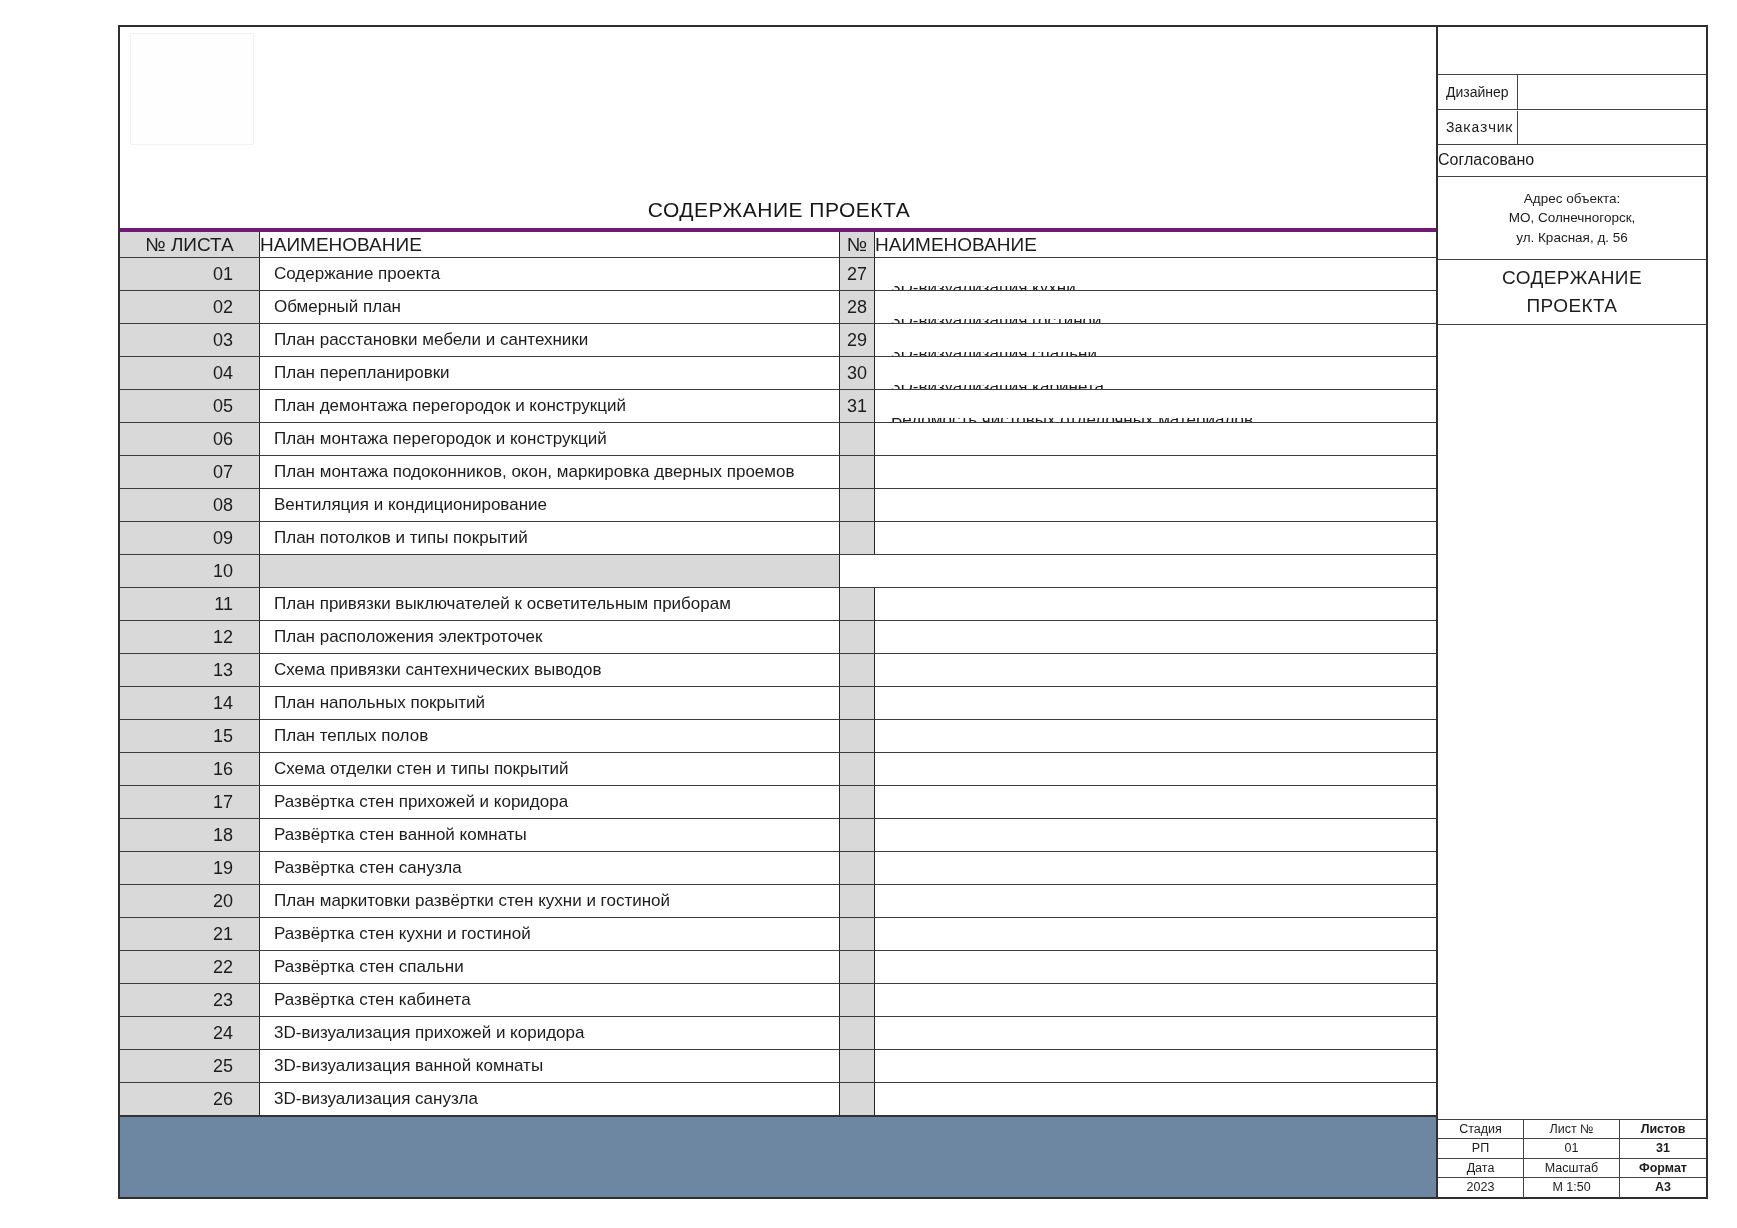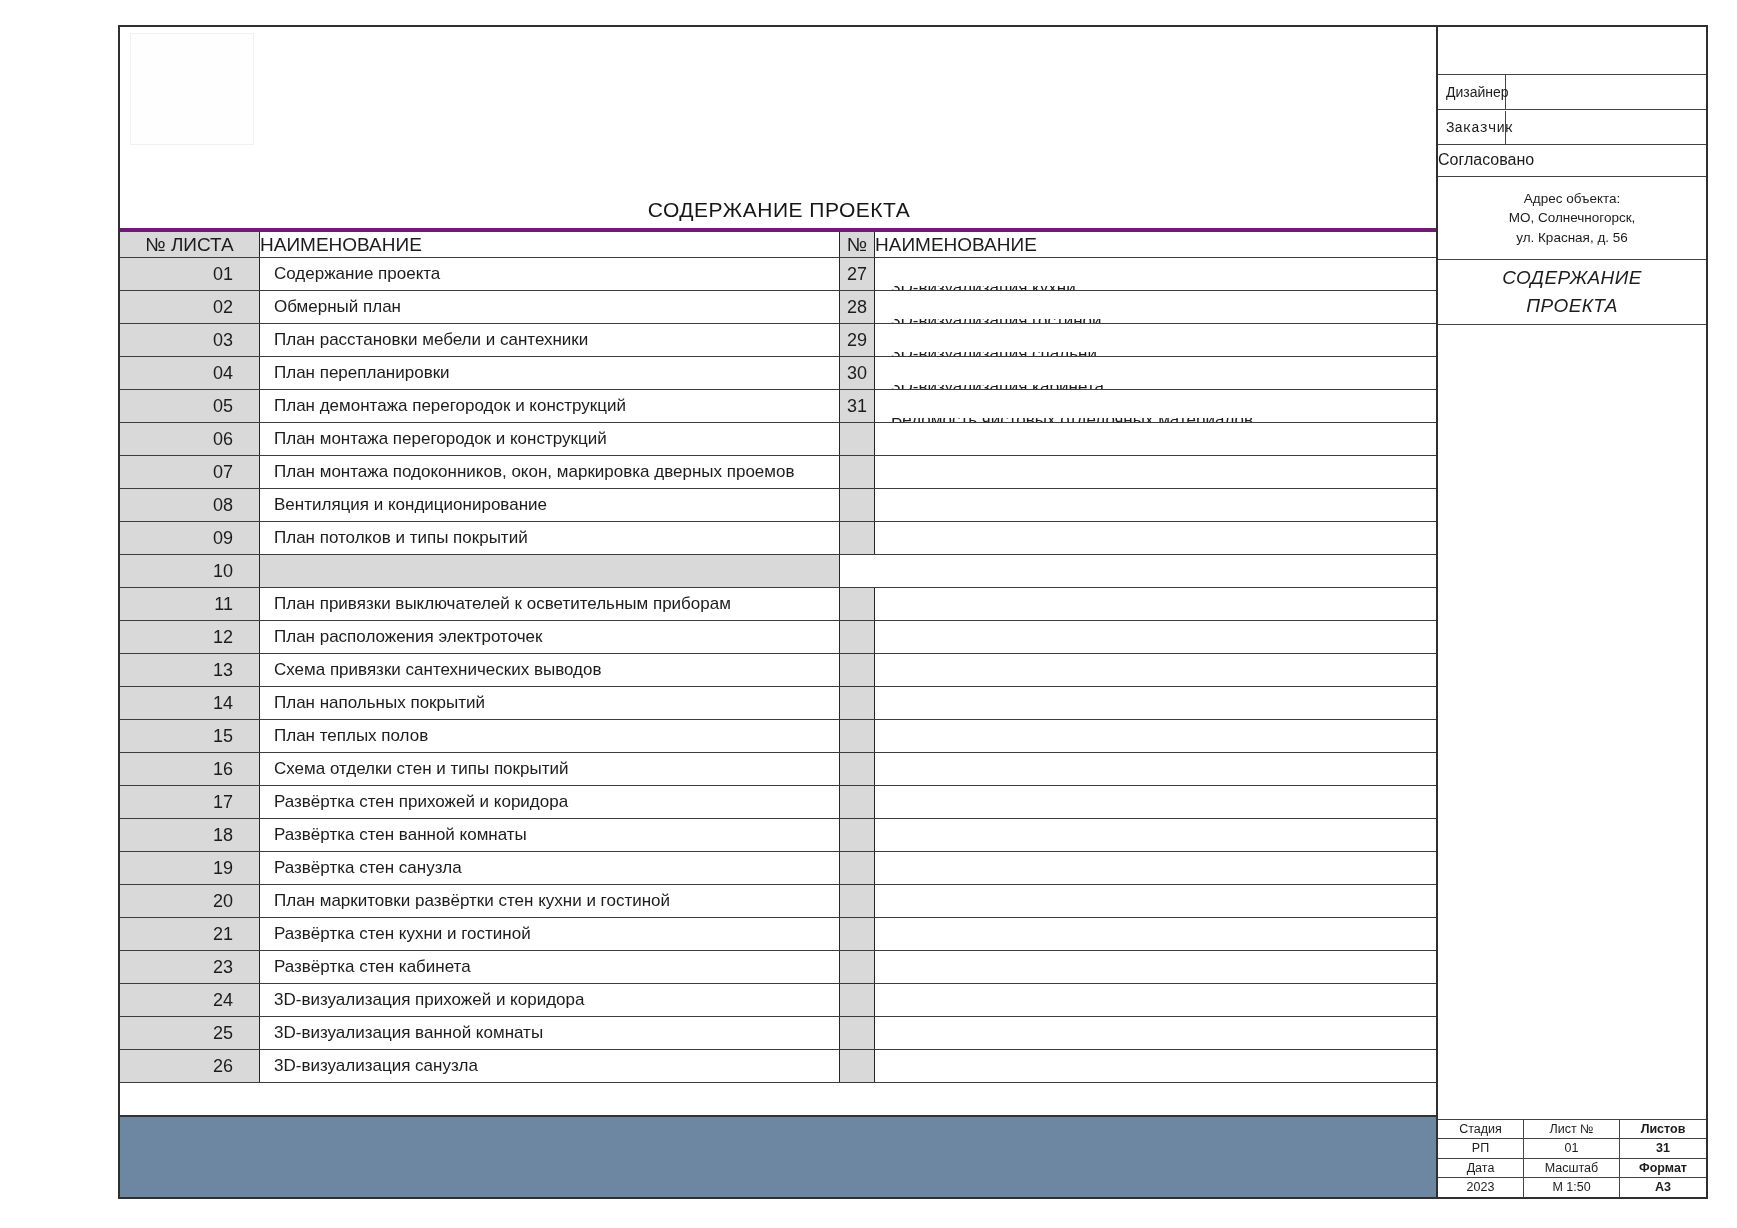--- a/index.html
+++ b/index.html
@@ -54,37 +54,37 @@
   .sidebar{
     position:absolute;right:0;top:0;width:270px;height:100%;
     border-left:2px solid #2f2f2f;box-sizing:border-box;
   }
   .sb-cell{position:absolute;left:0;right:0;box-sizing:border-box;}
   .sb-empty-top{top:0;height:48px;border-bottom:1px solid #444;}
   .sb-person-row{display:flex;border-bottom:1px solid #444;}
   .sb-designer{top:48px;height:35px;}
   .sb-client{top:84px;height:34px;font-family:Liberation Mono, monospace;}
   .sb-label{
-    width:68px;border-right:1px solid #444;display:flex;align-items:center;
+    width:80px;border-right:1px solid #444;display:flex;align-items:center;
     padding-left:8px;font-size:14px;box-sizing:border-box;flex:none;
   }
   .sb-value{flex:1;}
   .sb-approved{
     top:117px;height:33px;border-bottom:1px solid #444;
     display:flex;align-items:center;font-size:16px;
   }
   .sb-address{
     top:150px;height:83px;border-bottom:1px solid #444;
     display:flex;flex-direction:column;align-items:center;justify-content:center;
     font-size:13.5px;line-height:1.45;text-align:center;
   }
   .sb-title{
     top:233px;height:65px;border-bottom:1px solid #444;
     display:flex;flex-direction:column;align-items:center;justify-content:center;
-    font-size:19px;line-height:1.45;letter-spacing:.4px;text-align:center;font-style:italic;
+    font-size:19px;line-height:1.45;letter-spacing:.4px;text-align:center;
   }
   .sb-spacer{top:298px;height:795px;border-bottom:1px solid #444;}
   .stamp{
     top:1093px;bottom:0;display:grid;
     grid-template-columns:86px 1fr 86px;grid-auto-rows:1fr;
   }
   .stamp-cell{
     border-bottom:1px solid #444;border-right:1px solid #444;
     display:flex;align-items:center;justify-content:center;
     font-size:12.5px;box-sizing:border-box;
@@ -225,20 +225,26 @@
           </div>
           <div class="toc-row">
             <div class="cell c-num">20</div>
             <div class="cell c-name">План маркитовки развёртки стен кухни и гостиной</div>
             <div class="cell c-num2"></div>
             <div class="cell c-name2"></div>
           </div>
           <div class="toc-row">
             <div class="cell c-num">21</div>
             <div class="cell c-name">Развёртка стен кухни и гостиной</div>
+            <div class="cell c-num2"></div>
+            <div class="cell c-name2"></div>
+          </div>
+          <div class="toc-row">
+            <div class="cell c-num">22</div>
+            <div class="cell c-name">Развёртка стен спальни</div>
             <div class="cell c-num2"></div>
             <div class="cell c-name2"></div>
           </div>
           <div class="toc-row">
             <div class="cell c-num">23</div>
             <div class="cell c-name">Развёртка стен кабинета</div>
             <div class="cell c-num2"></div>
             <div class="cell c-name2"></div>
           </div>
           <div class="toc-row">

